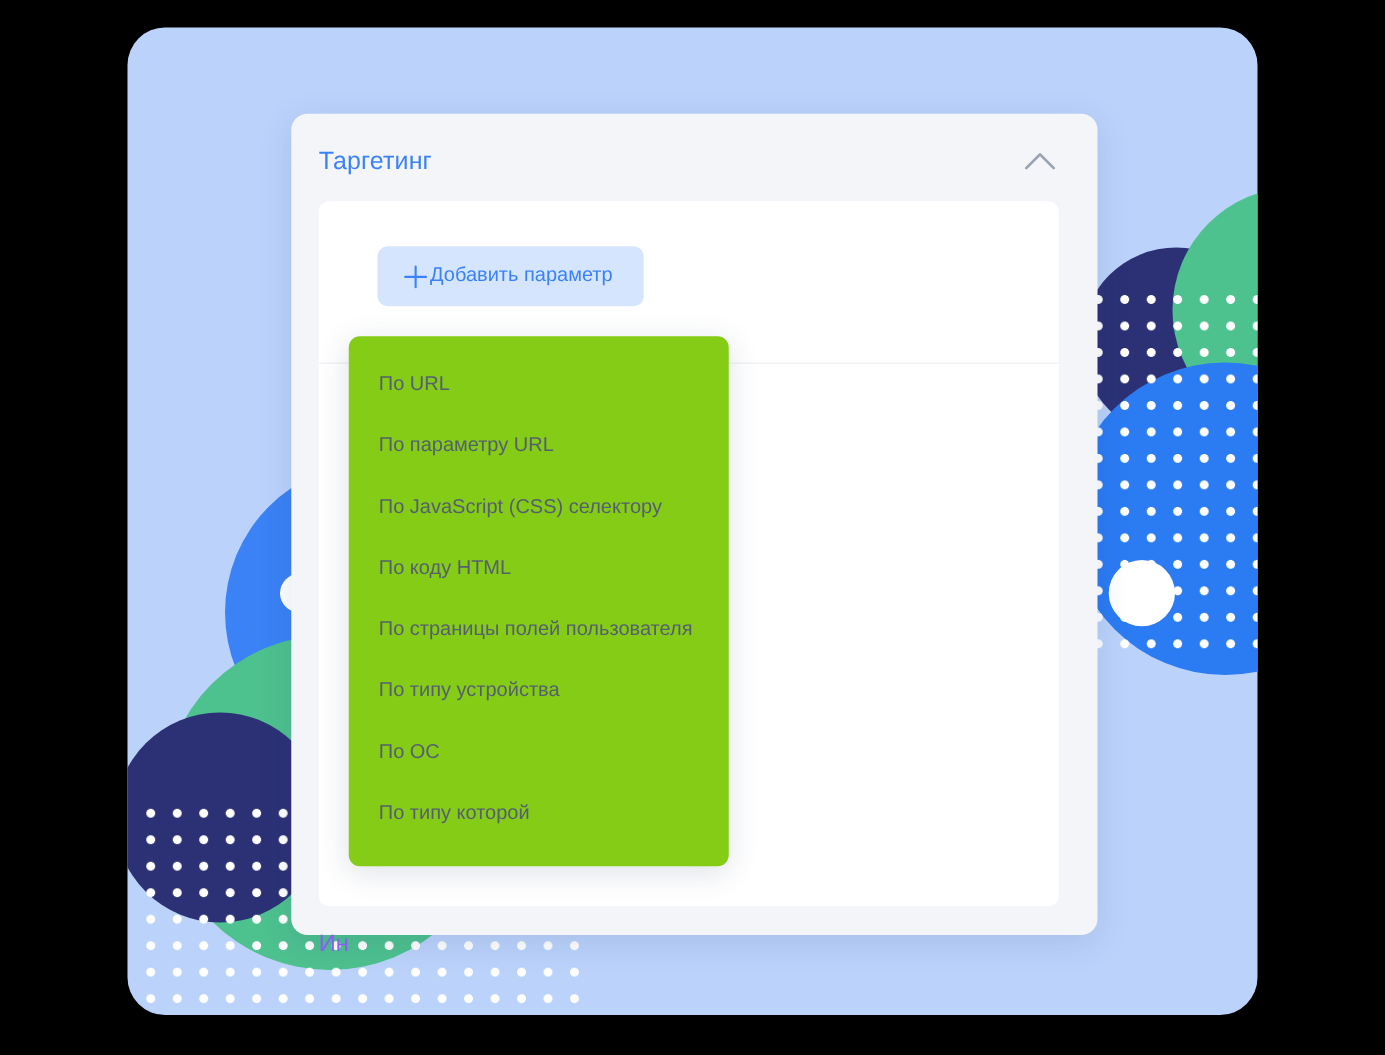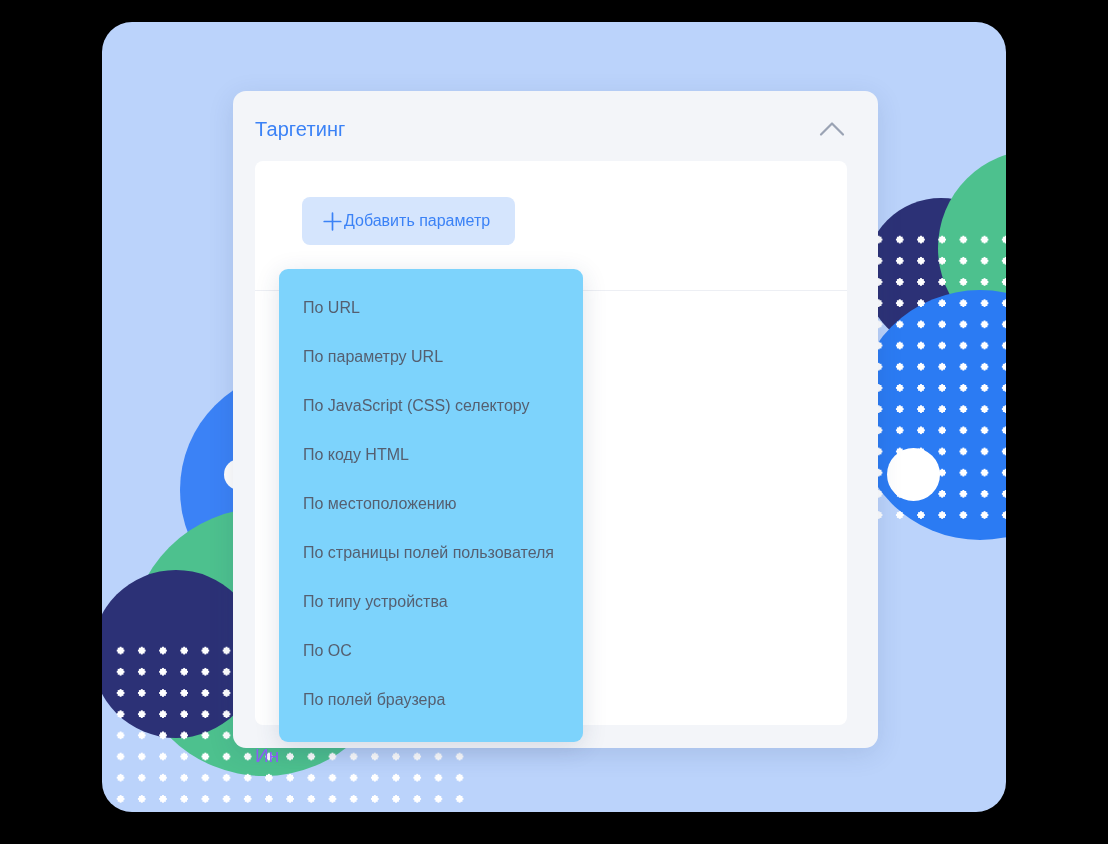--- a/index.html
+++ b/index.html
@@ -171,21 +171,21 @@
     color: #8b5cf6;
     white-space: nowrap;
   }
 
   
   .dropdown {
     position: absolute;
     left: 46px;
     top: 178px;
     width: 304px;
-    background: #7dd3fc;
+    background: #84cc16;
     border-radius: 9px;
     box-shadow: 0 5px 24px rgba(40, 58, 101, 0.15);
     padding: 14px 0 18px 0;
     box-sizing: border-box;
     z-index: 20;
   }
 
   .menu-item {
     padding: 0 24px;
     height: 49px;
@@ -262,31 +262,28 @@
           <div class="menu-item">
             <span>По параметру URL</span>
           </div>
           <div class="menu-item">
             <span>По JavaScript (CSS) селектору</span>
           </div>
           <div class="menu-item">
             <span>По коду HTML</span>
           </div>
           <div class="menu-item">
-            <span>По местоположению</span>
-          </div>
-          <div class="menu-item">
             <span>По страницы полей пользователя</span>
           </div>
           <div class="menu-item">
             <span>По типу устройства</span>
           </div>
           <div class="menu-item">
             <span>По ОС</span>
           </div>
           <div class="menu-item">
-            <span>По полей браузера</span>
+            <span>По типу которой</span>
           </div>
         </div>
     </div>
 
   </div>
 </div>
 
 </body></html>

